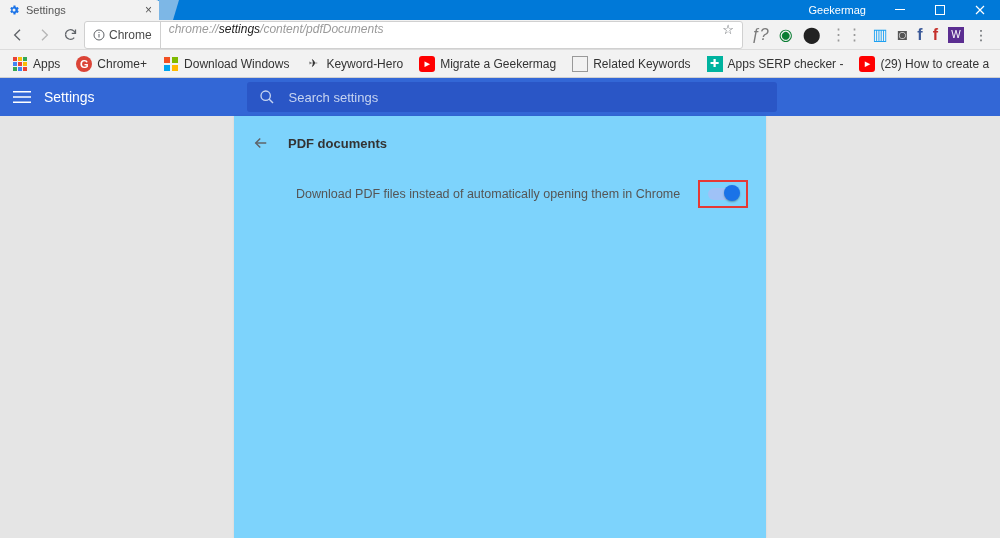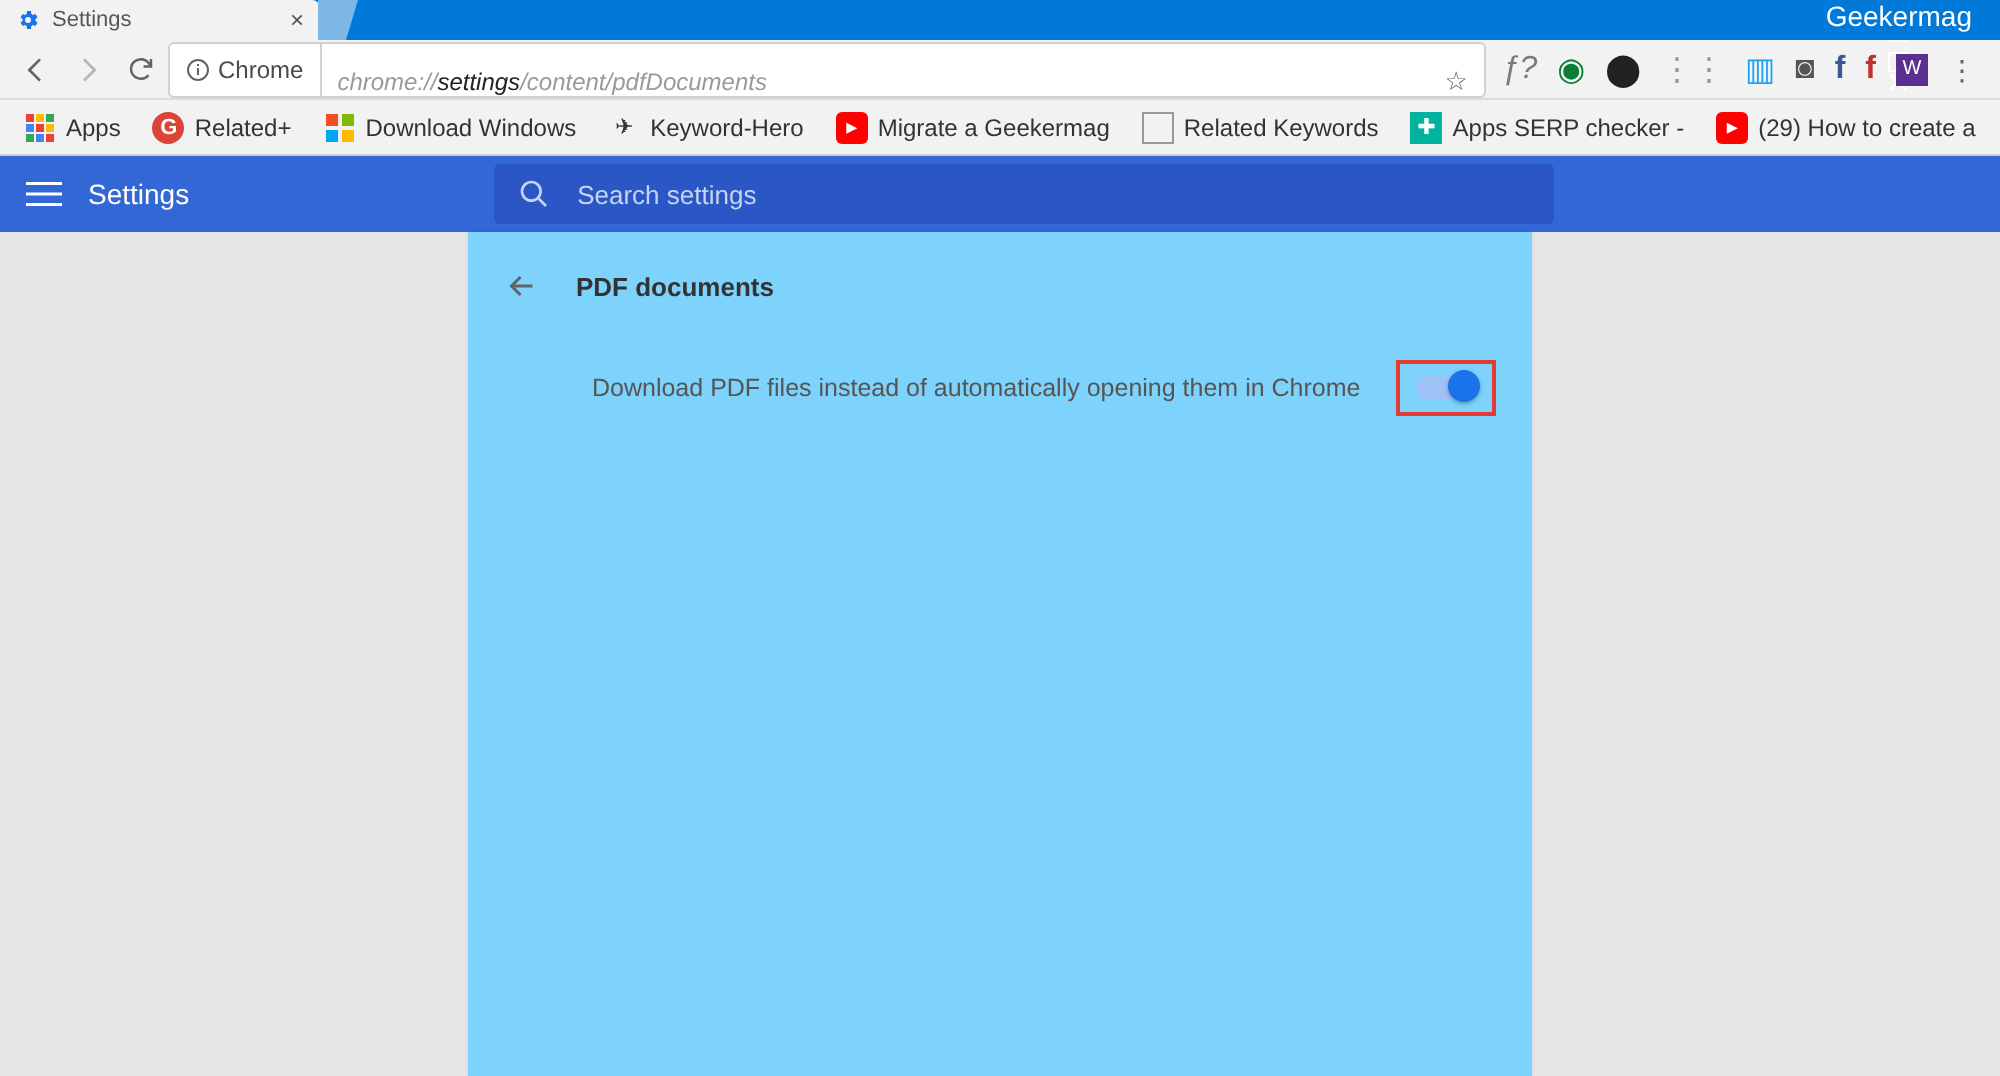--- a/index.html
+++ b/index.html
@@ -5,30 +5,30 @@
   * { margin: 0; padding: 0; box-sizing: border-box; font-family: "Segoe UI", Arial, sans-serif; }
   body { width: 1000px; height: 538px; overflow: hidden; background: #e5e5e5; }
 
   
   .titlebar { height: 20px; background: #0079d8; display: flex; align-items: stretch; }
   .tab { background: #f2f2f2; width: 160px; display: flex; align-items: center; padding: 0 8px; font-size: 11px; color: #555; position: relative; border-top-right-radius: 4px; }
   .tab .gear { color: #1a73e8; margin-right: 6px; display:flex; }
   .tab .close { margin-left: auto; color: #555; font-size: 12px; cursor: pointer; }
   .tab-ghost { width: 20px; background: #7db7e6; clip-path: polygon(0 0, 100% 0, 70% 100%, 0 100%); margin-left: -1px; }
   .titlebar-spacer { flex: 1; }
-  .titlebar-right { display: flex; align-items: center; color: white; font-size: 14px; flex-direction: column; }
+  .titlebar-right { display: flex; align-items: center; color: white; font-size: 11px; }
   .titlebar-user { padding: 0 14px; }
   .winbtn { width: 40px; height: 100%; display:flex; align-items:center; justify-content:center; color:white; font-size:10px; }
   .winbtn.close { width: 40px; }
 
   
   .addr { height: 30px; background: #f2f2f2; display: flex; align-items: center; padding: 0 6px; gap: 2px; border-bottom: 1px solid #dcdcdc; }
   .navbtn { width: 24px; height: 24px; display:flex; align-items:center; justify-content:center; color:#5f6368; border-radius:50%; }
   .navbtn.disabled { color: #b5b5b5; }
-  .omni { flex: 1; height: 28px; border: 1px solid #d0d0d0; border-radius: 3px; background: white; display: flex; align-items: flex-end; font-size: 12px; color: #555; }
+  .omni { flex: 1; height: 28px; border: 1px solid #d0d0d0; border-radius: 3px; background: white; display: flex; align-items: flex-start; font-size: 12px; color: #555; }
   .omni-chip { padding: 0 8px; border-right: 1px solid #d0d0d0; color: #4b4b4b; display:flex; align-items:center; gap:4px; height:100%; }
   .omni-url { padding: 0 8px; flex:1;font-style:italic; }
   .omni-url .dim { color:#9a9a9a; }
   .omni-url .dark { color:#222; }
   .omni-right { display:flex; align-items:center; gap:8px; padding:0 8px; color:#5f6368; font-size:13px; }
   .addr-iconrow { display:flex; align-items:center; gap:10px; padding:0 6px; color:#5f6368; }
   .addr-iconrow .dot { font-size:14px; }
 
   
   .bk { height: 28px; background: #f2f2f2; display: flex; align-items: center; padding: 0 6px; gap: 4px; font-size: 12px; color: #333; border-bottom: 1px solid #d0d0d0; overflow:hidden; }
@@ -149,21 +149,21 @@
           <rect x="10" y="5" width="4" height="4" fill="#fbbc05"></rect>
           <rect x="0" y="10" width="4" height="4" fill="#34a853"></rect>
           <rect x="5" y="10" width="4" height="4" fill="#4285f4"></rect>
           <rect x="10" y="10" width="4" height="4" fill="#ea4335"></rect>
         </svg>
     </span>
     <span>Apps</span>
   </div>
   <div class="bk-item">
     <span class="fav" style="background:#db4437;color:white;border-radius:50%;font-weight:bold;">G</span>
-    <span>Related+</span>
+    <span>Chrome+</span>
   </div>
   <div class="bk-item">
     <span class="fav">
         <svg width="14" height="14" viewBox="0 0 14 14">
           <rect x="0" y="0" width="6" height="6" fill="#f25022"></rect>
           <rect x="8" y="0" width="6" height="6" fill="#7fba00"></rect>
           <rect x="0" y="8" width="6" height="6" fill="#00a4ef"></rect>
           <rect x="8" y="8" width="6" height="6" fill="#ffb900"></rect>
         </svg>
       </span>

